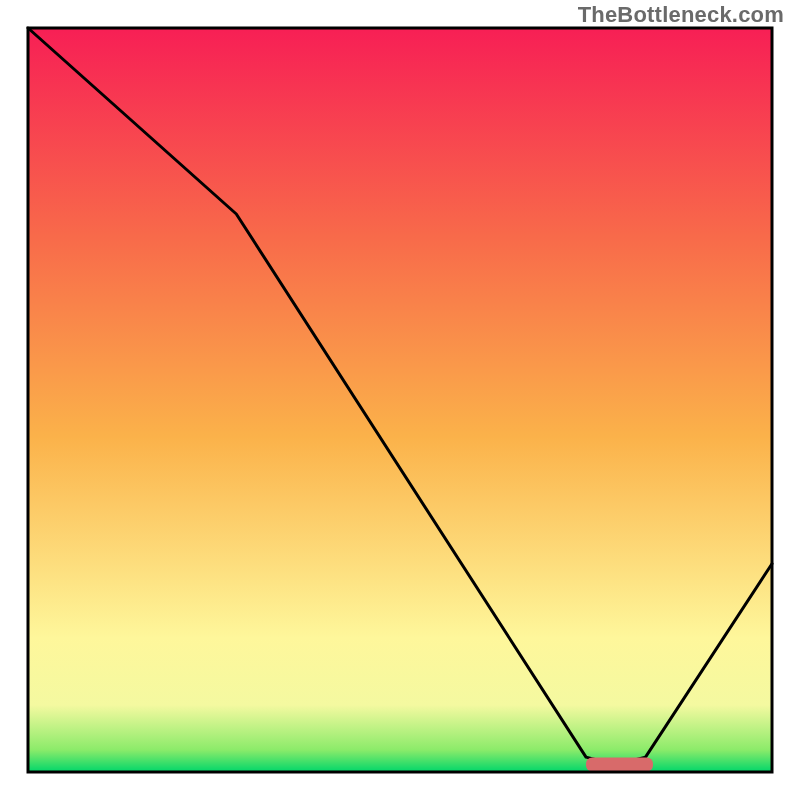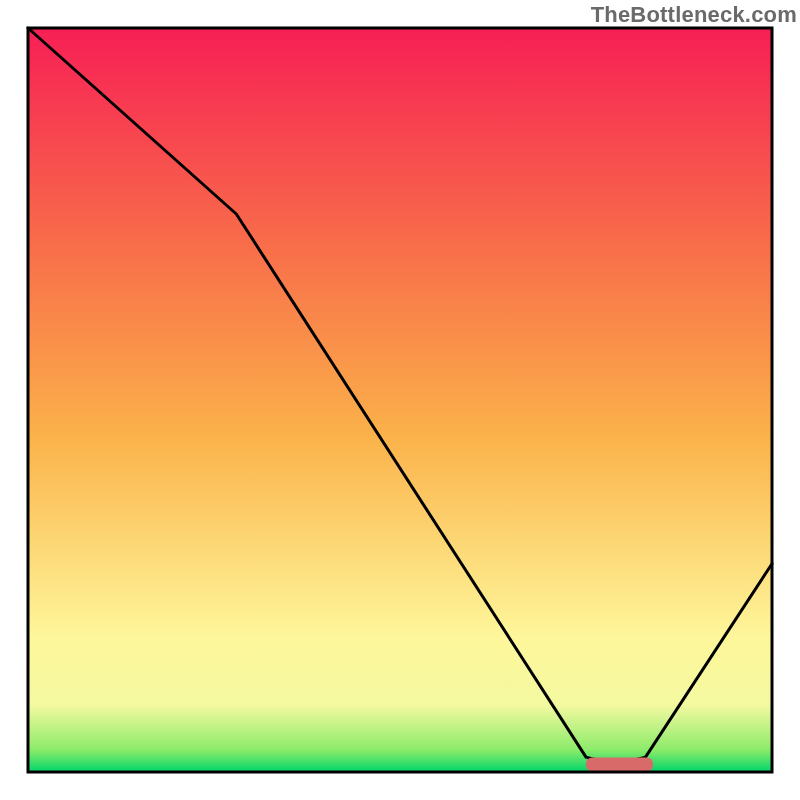--- a/index.html
+++ b/index.html
@@ -11,21 +11,21 @@
     font-family: Arial, Helvetica, sans-serif;
   }
   .chart-container {
     position: relative;
     width: 800px;
     height: 800px;
   }
   .watermark {
     position: absolute;
     top: 2px;
-    right: 3px;
+    right: 16px;
     font-size: 22px;
     font-weight: 600;
     color: #6a6a6a;
     letter-spacing: 0.2px;
     z-index: 10;
   }
   svg.plot {
     position: absolute;
     left: 0;
     top: 0;

